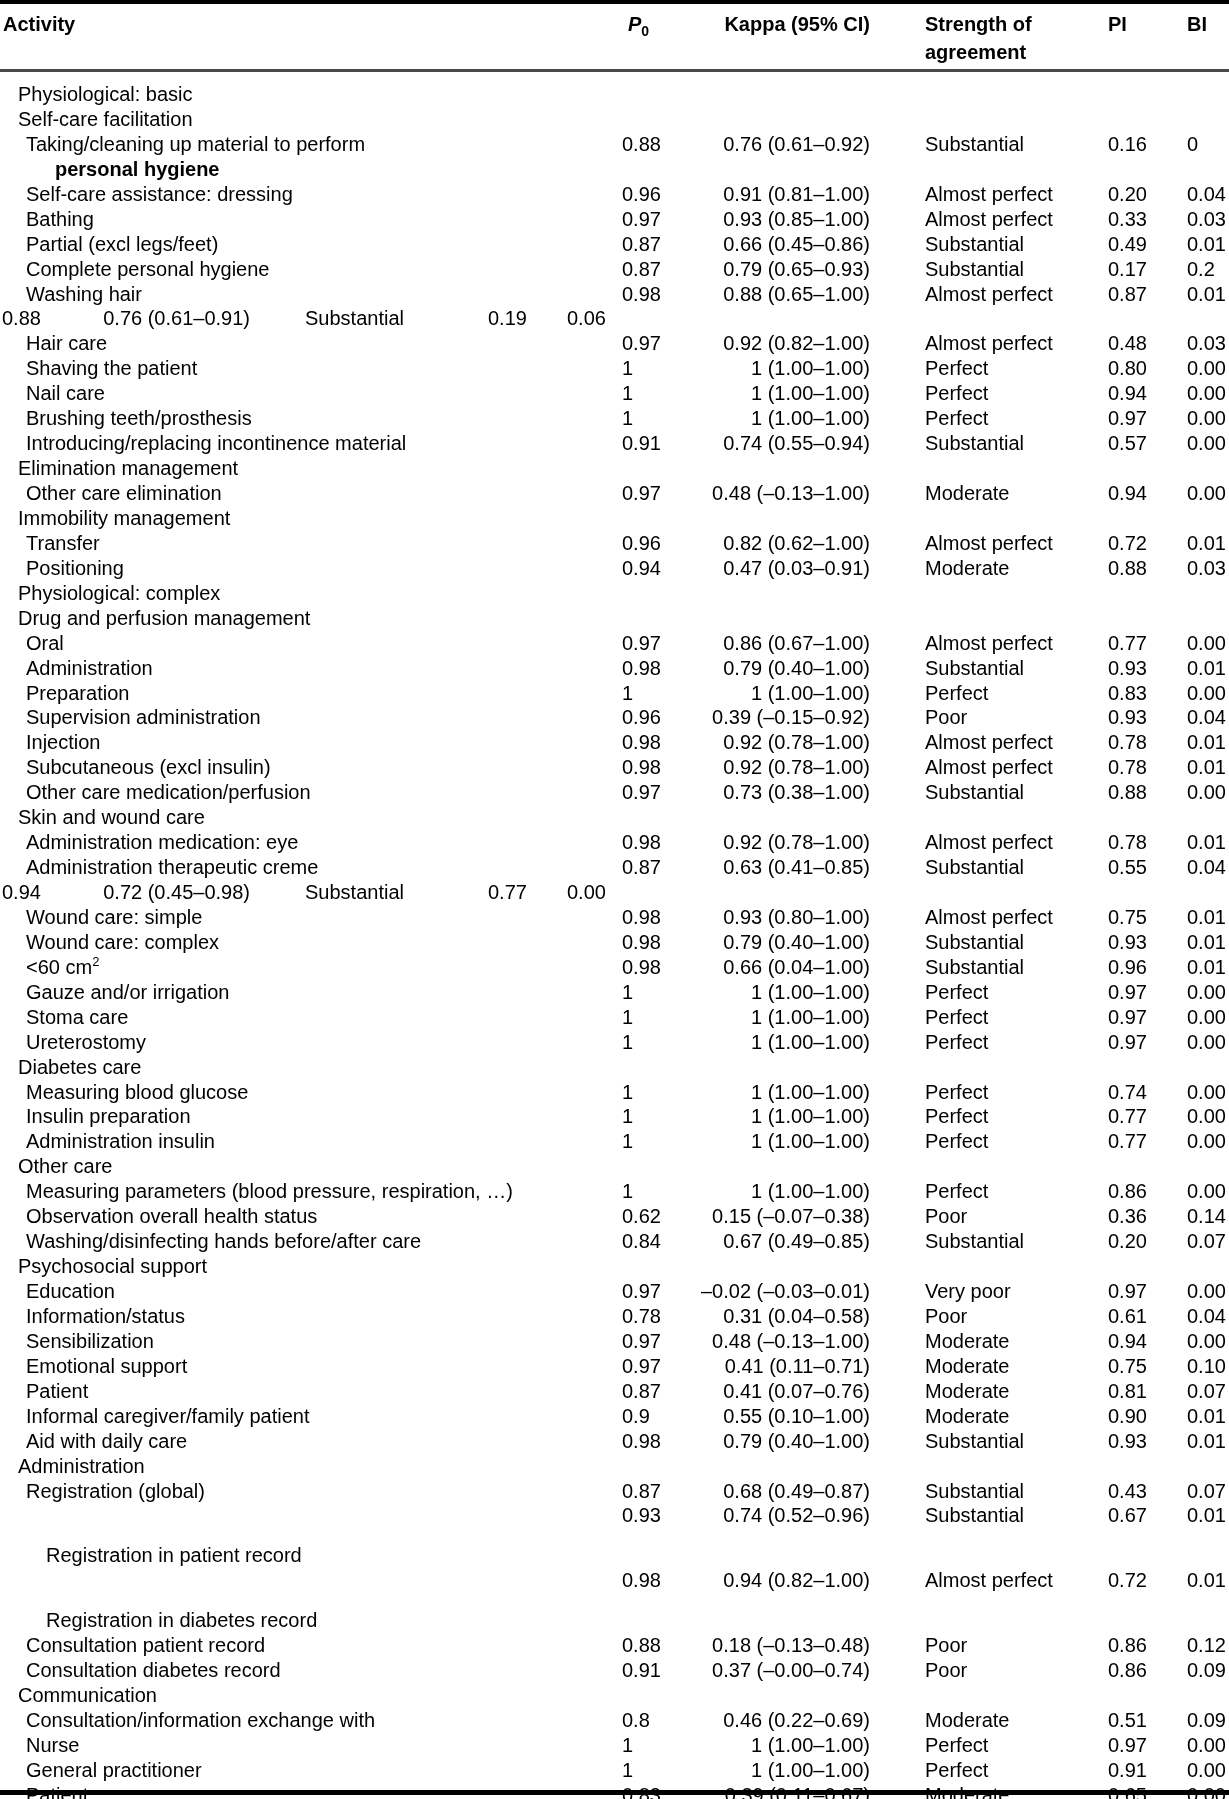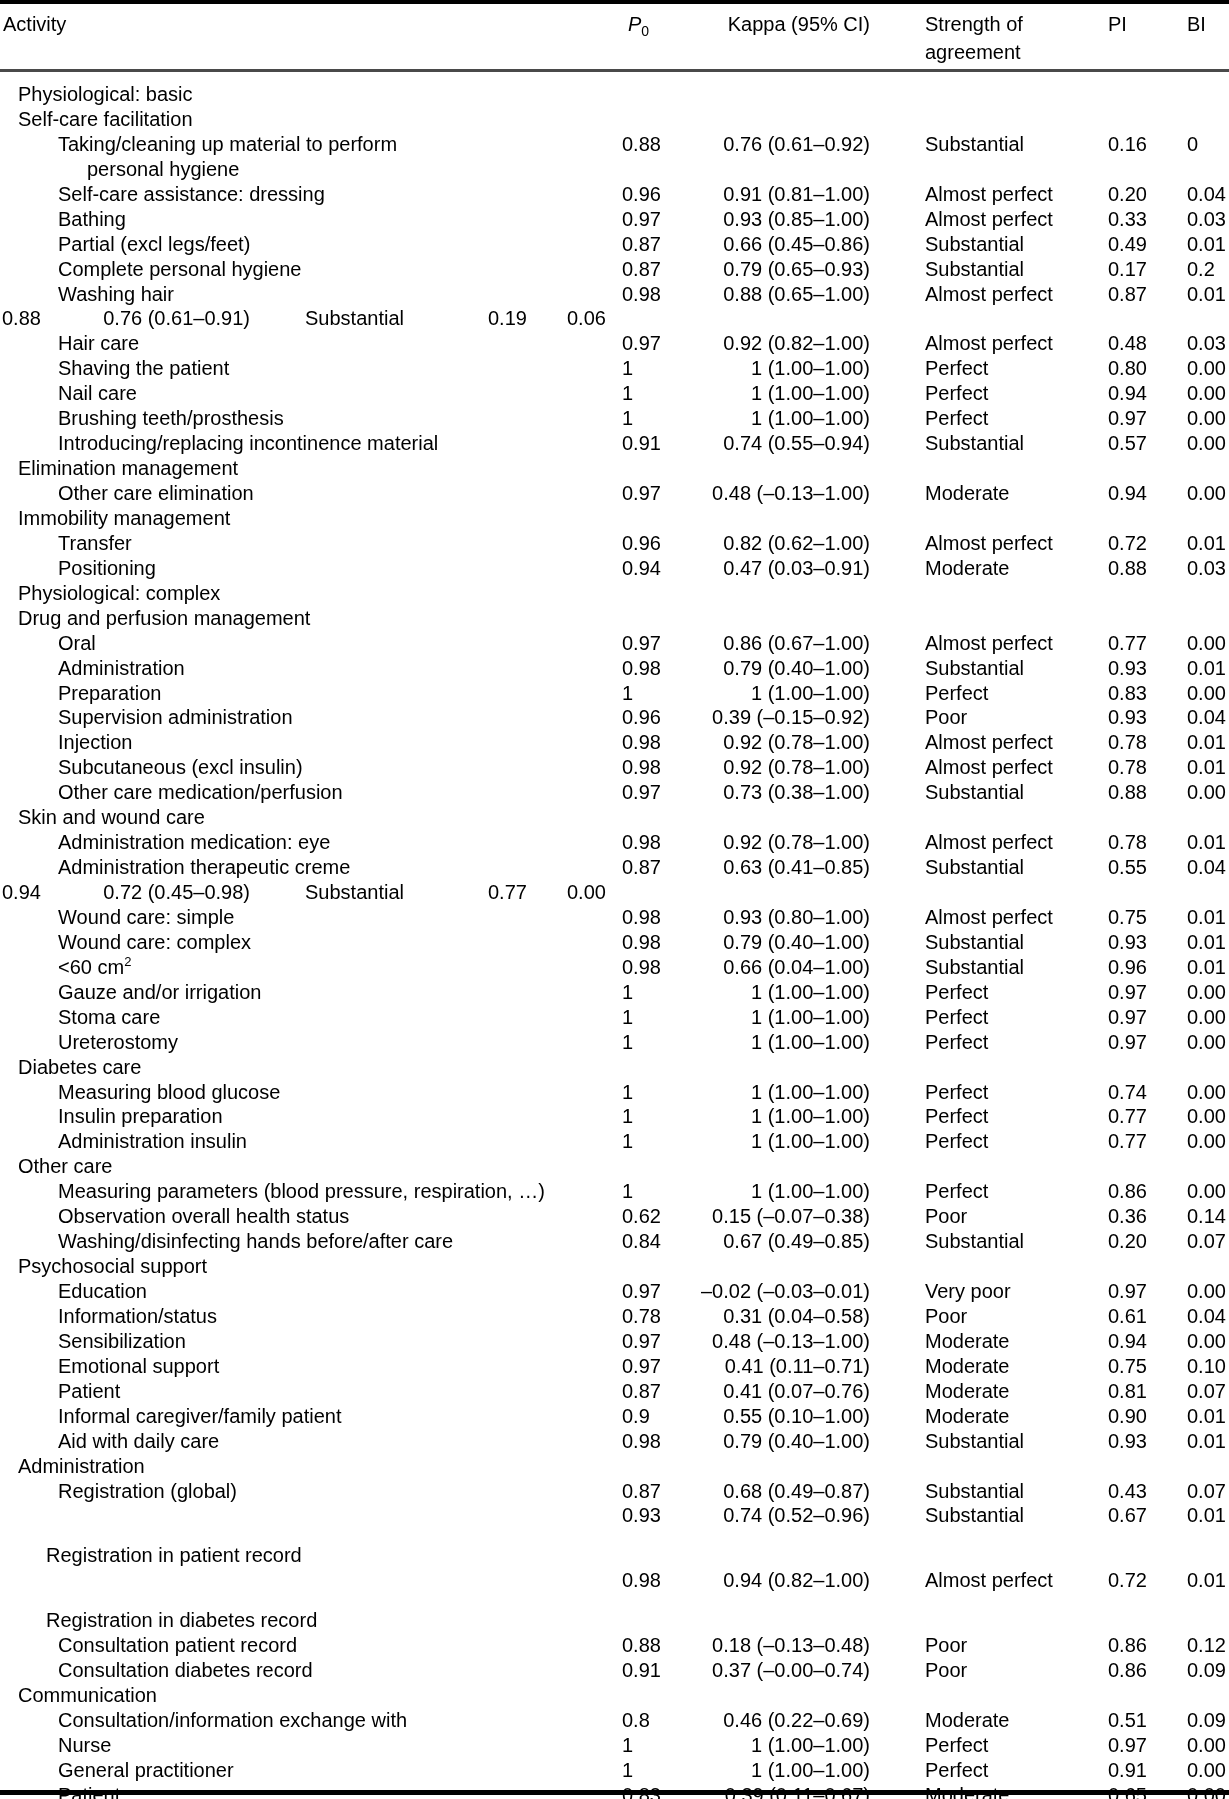--- a/index.html
+++ b/index.html
@@ -10,40 +10,40 @@
     font-family:"Liberation Sans","DejaVu Sans",sans-serif;
     font-size:20px;
     color:#000;
     overflow:hidden;
   }
   .rule{position:absolute;left:0;width:1229px;background:#000;}
   .rule-top{top:0;height:4px;}
   .rule-mid{top:69px;height:3px;background:#4a4a4a;}
   .rule-bottom{top:1790px;height:5px;}
 
-  .hdr{position:absolute;top:10px;left:0;width:1229px;display:flex;align-items:flex-start;line-height:28px;}
+  .hdr{position:absolute;top:10px;left:0;width:1229px;display:flex;align-items:flex-start;line-height:28px;font-weight:bold;}
   .rows{position:absolute;top:82px;left:0;width:1229px;}
   .row{display:flex;align-items:flex-start;line-height:24.93px;}
 
   .c-act{width:620px;box-sizing:border-box;}
   .c-p0{width:70px;box-sizing:border-box;padding-left:2px;}
   .c-k{width:180px;box-sizing:border-box;text-align:right;}
   .c-s{width:238px;box-sizing:border-box;padding-left:55px;}
   .c-pi{width:79px;box-sizing:border-box;}
   .c-bi{width:42px;box-sizing:border-box;}
 
   .hdr .c-act{padding-left:3px;}
   .hdr .c-p0{padding-left:8px;}
   .hdr .c-p0 i{font-style:italic;}
   .hdr .c-p0 sub{font-size:14px;}
 
   .lv0{padding-left:18px;}
-  .lv1{padding-left:26px;margin-left:32px;}
+  .lv1{padding-left:26px;}
   .lv2{padding-left:46px;margin-top:40px;}
-  .cont{padding-left:29px;} 
+  .cont{padding-left:29px;font-weight:bold;} 
   .c-act sup{font-size:13px;line-height:0;}
 </style>
 </head>
 <body>
 
 <div class="page">
   <div class="rule rule-top"></div>
 
   <div class="hdr">
     <div class="c-act">Activity</div>

